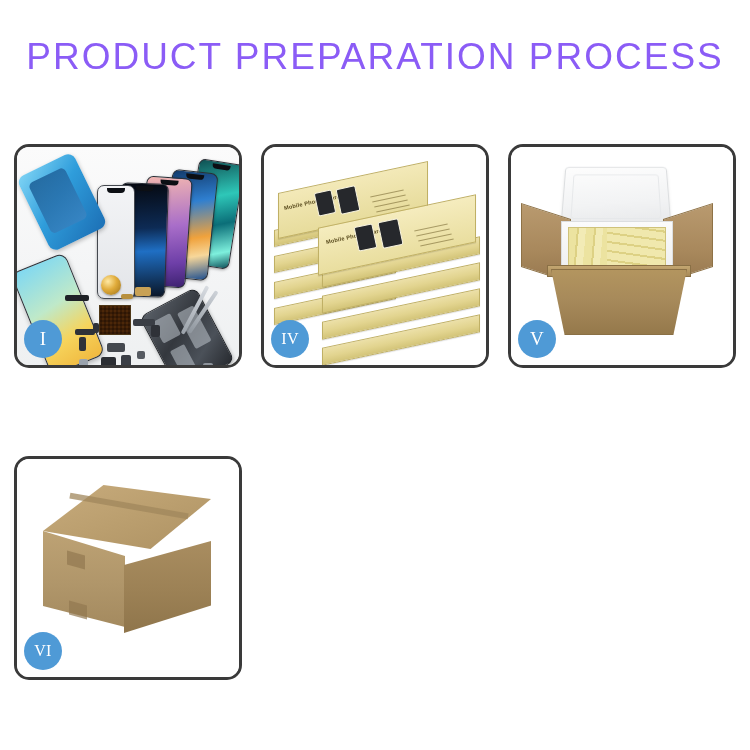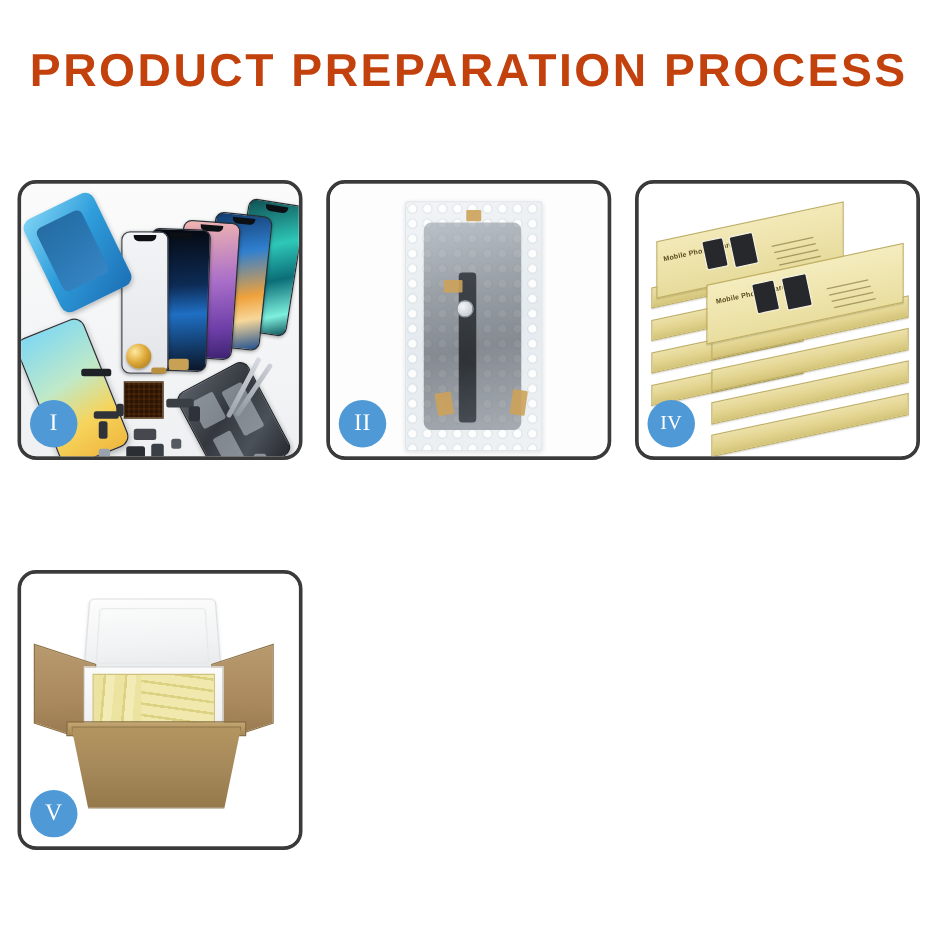--- a/index.html
+++ b/index.html
@@ -25,23 +25,23 @@
   .header {
     position: absolute;
     left: 0;
     top: 36px;
     width: 750px;
     text-align: center;
   }
   .title {
     font-family: "Liberation Sans", sans-serif;
     font-size: 37px;
-    font-weight: 700;
+    font-weight: 400;
     letter-spacing: 2.0px;
-    color: #c2410c;
+    color: #8b5cf6;
     line-height: 42px;
     white-space: nowrap;
     text-align: center;
   }
   .subtitle {
     margin-top: 9px;
     font-family: "Liberation Sans", sans-serif;
     font-size: 15.2px;
     font-weight: 400;
     letter-spacing: 0.15px;
@@ -460,35 +460,20 @@
         <div class="part pk"></div>
         <div class="part pl"></div>
         <div class="part pm"></div>
         <div class="part pn"></div>
         <div class="tweezer"></div>
         <div class="tweezer2"></div>
       </div>
       <div class="badge">I</div>
     </div>
 
-    <div class="panel">
-      <div class="panel-scene">
-        <div class="p2-bg"></div>
-        <div class="bag">
-          <div class="bag-inner"></div>
-          <div class="flex-strip"></div>
-          <div class="cam-dot"></div>
-          <div class="tape t1"></div>
-          <div class="tape t2"></div>
-          <div class="tape t3"></div>
-          <div class="tape t4"></div>
-        </div>
-      </div>
-      <div class="badge">II</div>
-    </div>
 
 
     <div class="panel">
       <div class="panel-scene">
         <div class="p4-bg"></div>
         <div class="stack">
           <div class="sbox layerL4"></div>
           <div class="sbox layerL3"></div>
           <div class="sbox layerL2"></div>
           <div class="sbox layerL"></div>
@@ -526,15 +511,27 @@
         <div class="flapL"></div>
         <div class="flapR"></div>
         <div class="foambody"></div>
         <div class="yellowpack"></div>
         <div class="cartonrim"></div>
         <div class="cartonfront"></div>
       </div>
       <div class="badge">V</div>
     </div>
 
+    <div class="panel">
+      <div class="panel-scene">
+        <div class="p6-bg"></div>
+        <div class="c-top"></div>
+        <div class="c-top-seam"></div>
+        <div class="c-left"></div>
+        <div class="c-right"></div>
+        <div class="c-tape ct1"></div>
+        <div class="c-tape ct2"></div>
+      </div>
+      <div class="badge wide">VI</div>
+    </div>
 
   </div>
 </div>
 
 </body></html>

